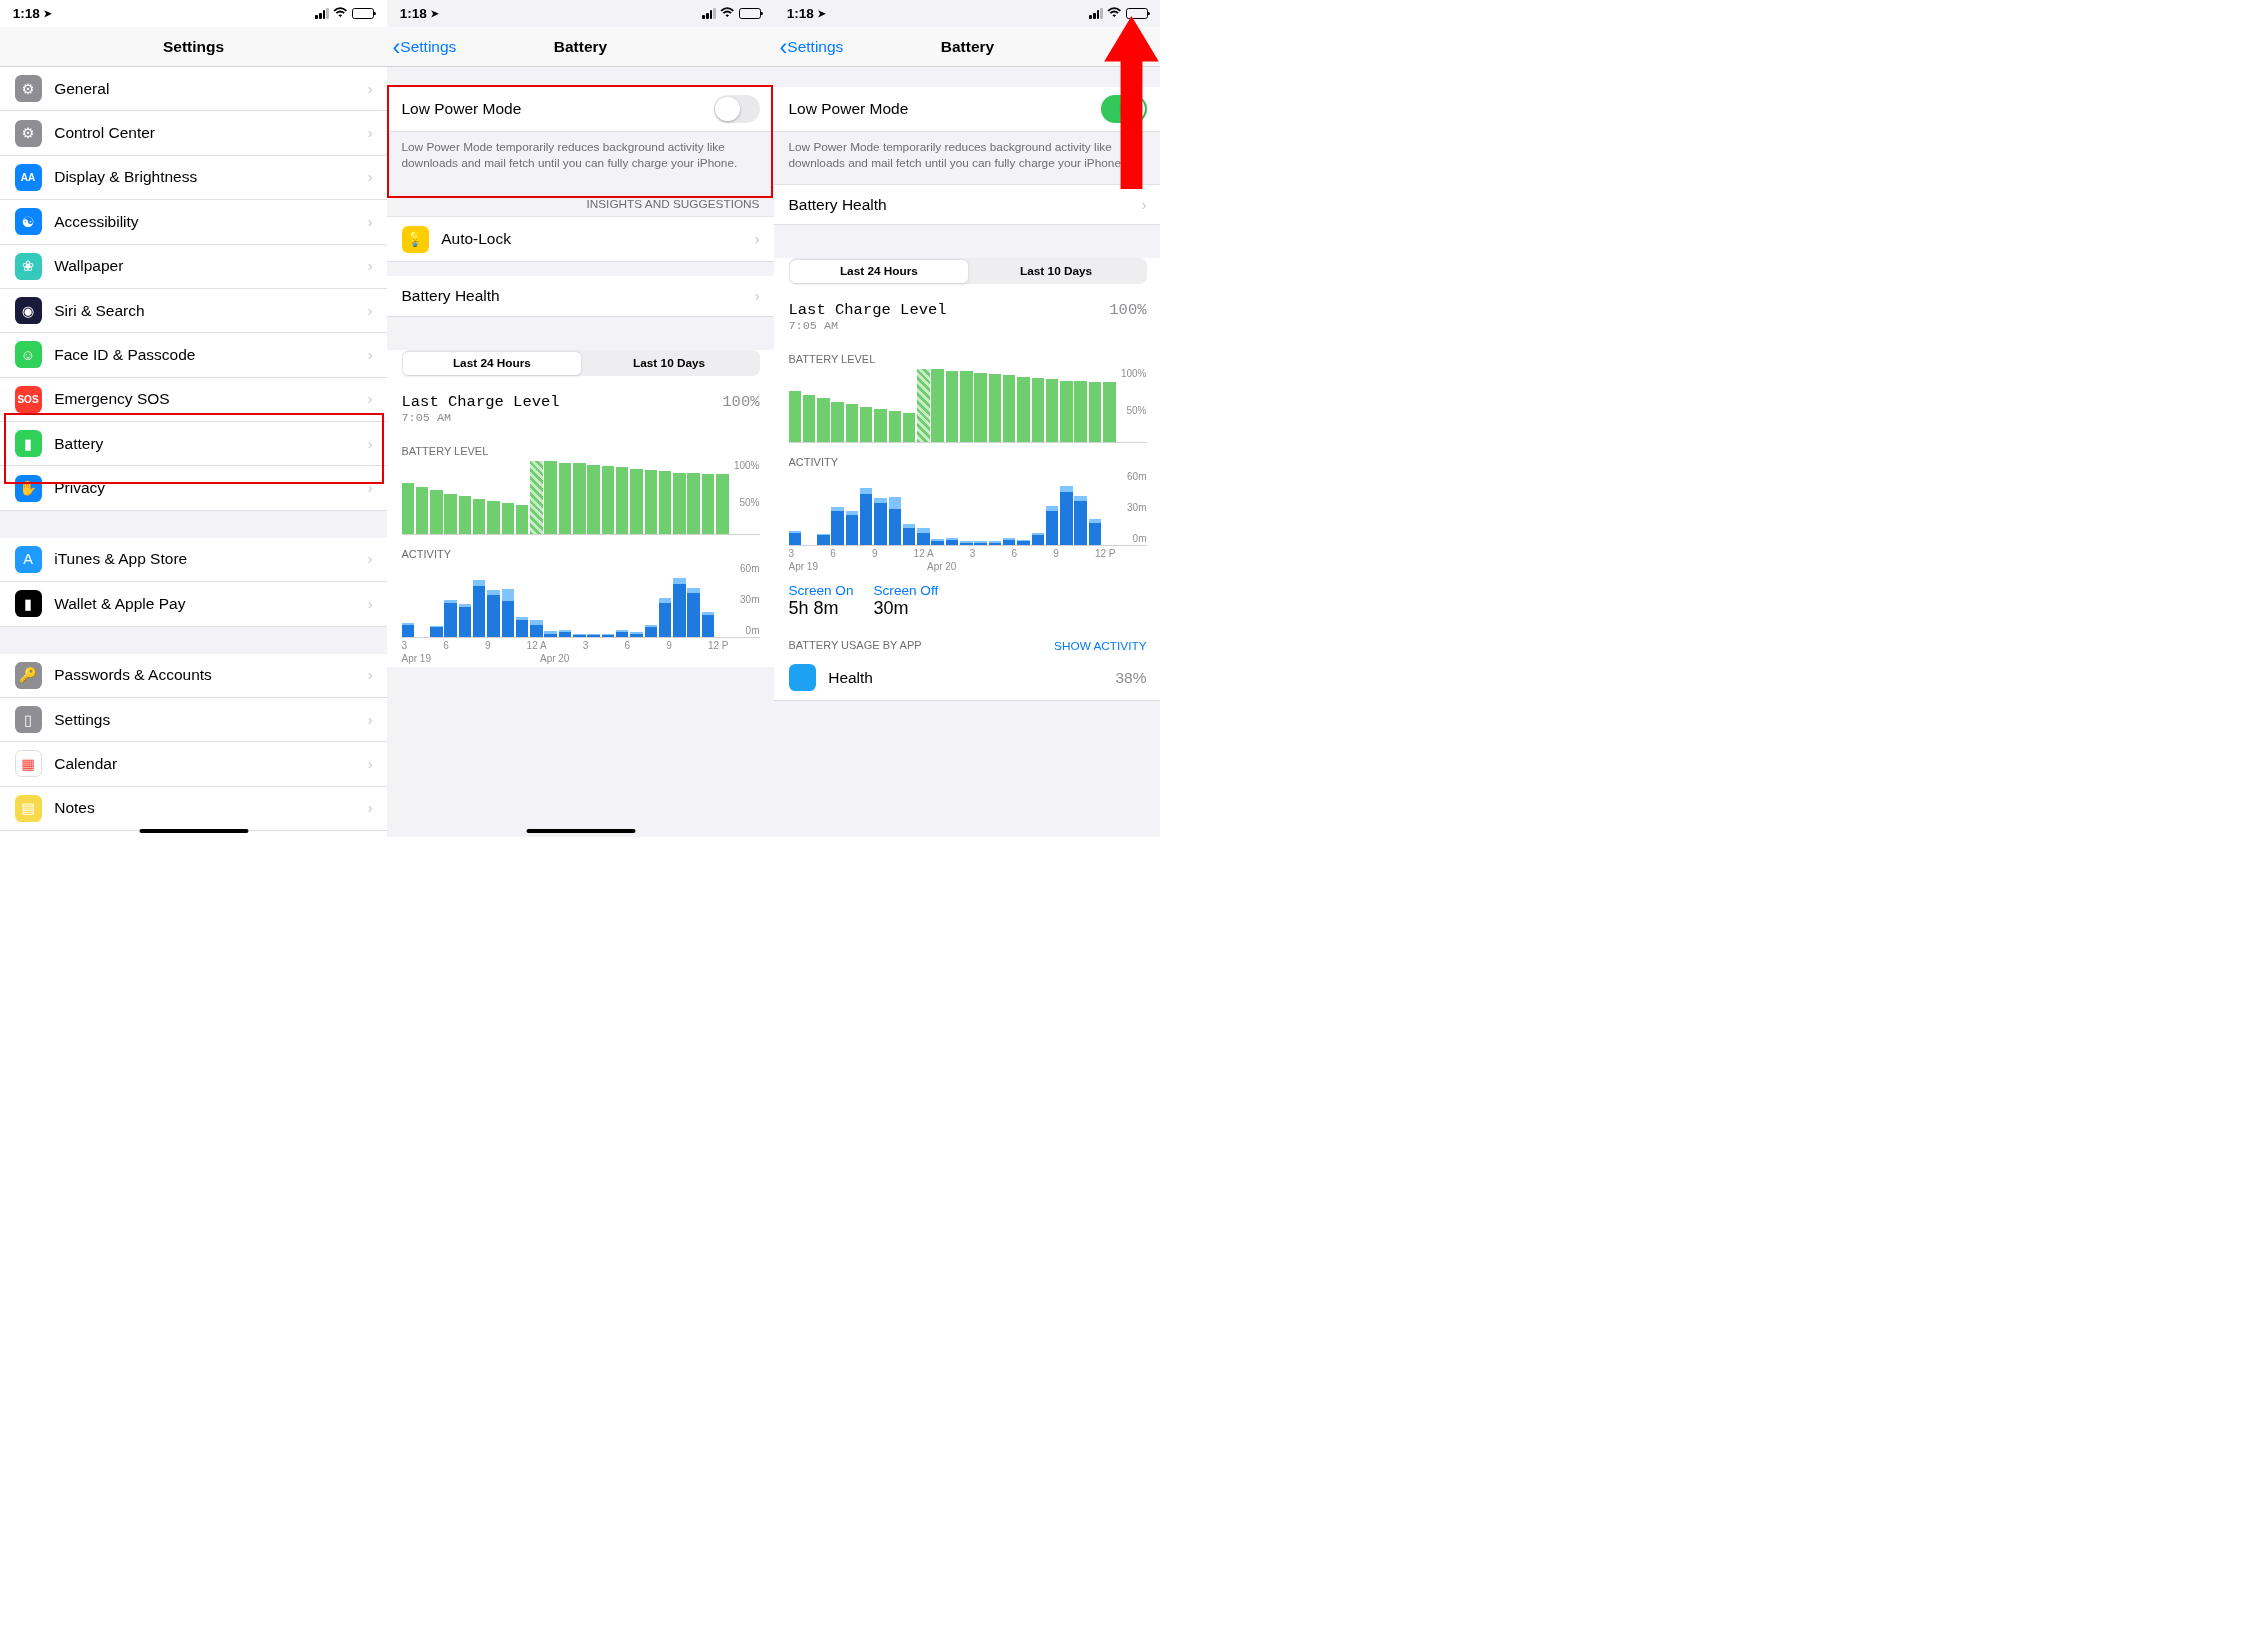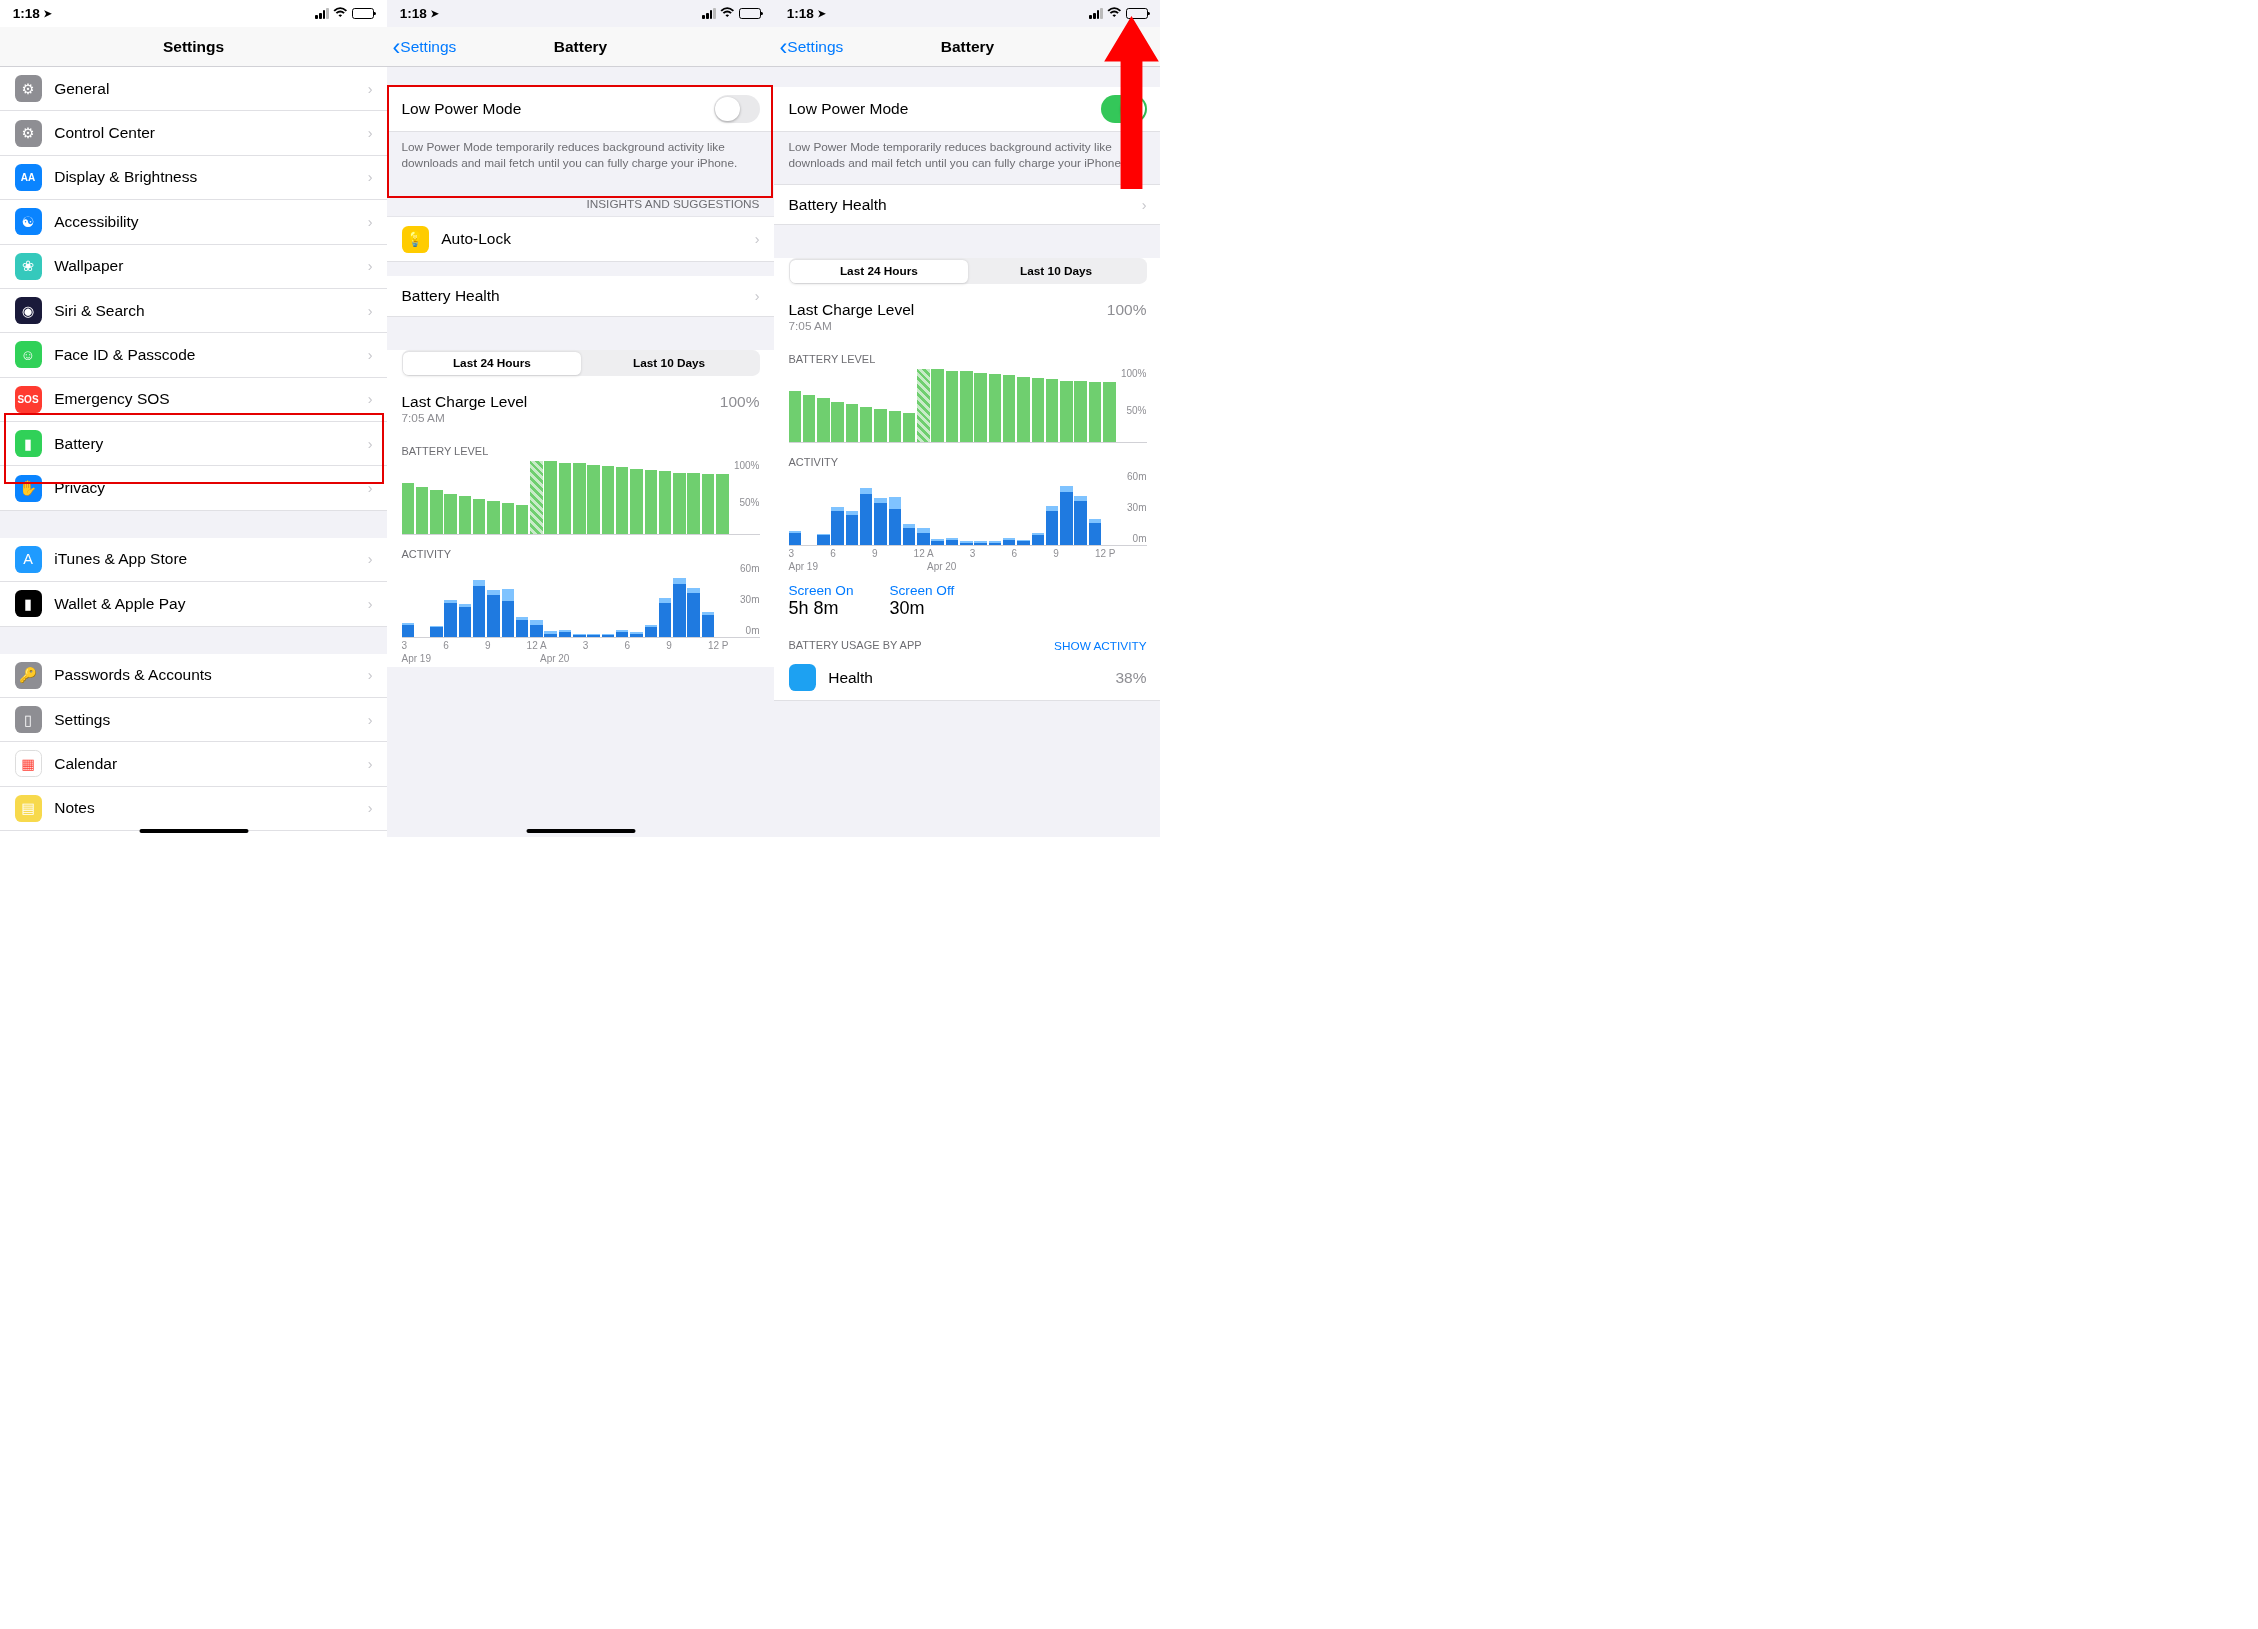--- a/index.html
+++ b/index.html
@@ -156,25 +156,25 @@
   .bars-container {
     display:flex; align-items:flex-end; gap:1.8px;
     height:73px;
     border-bottom:0.9px solid #d1d1d6;
   }
   .bars-container .cbar { flex:1; }
   .tick-row { display:flex; justify-content:space-between; font-size:10px; color:#8e8e93; padding-top:1.8px;}
   .ylegend { position:absolute; right:14.5px; top:0; height:73px; display:flex; flex-direction:column; justify-content:space-between; font-size:10px; color:#8e8e93; text-align:right; width:29px;}
   .ylegend span { background:#fff;}
 
-  .stat-block { background:#fff; padding: 7.3px 14.5px 11px 14.5px; }
+  .stat-block { background:#fff; padding: 7.3px 14.5px 11px 14.5px; font-family: Liberation Mono, monospace; }
   .stat-title { font-size:15.5px; }
   .stat-sub { font-size:11.8px; color:#8e8e93; }
 
-  .screen-stats { display:flex; background:#fff; padding: 7.3px 14.5px 11px 14.5px; gap:36px;}
+  .screen-stats { display:flex; background:#fff; padding: 7.3px 14.5px 11px 14.5px; gap:20px;}
   .screen-stats .s-lbl { color:#007aff; font-size:13.6px; }
   .screen-stats .s-val { font-size:18px; }
 
   .link-right { color:#007aff; font-size:11.8px; text-transform:uppercase;}
 
   .highlight-box {
     position:absolute; border:2.7px solid #e40000; pointer-events:none;
   }
   .big-arrow {
     position:absolute; pointer-events:none;

